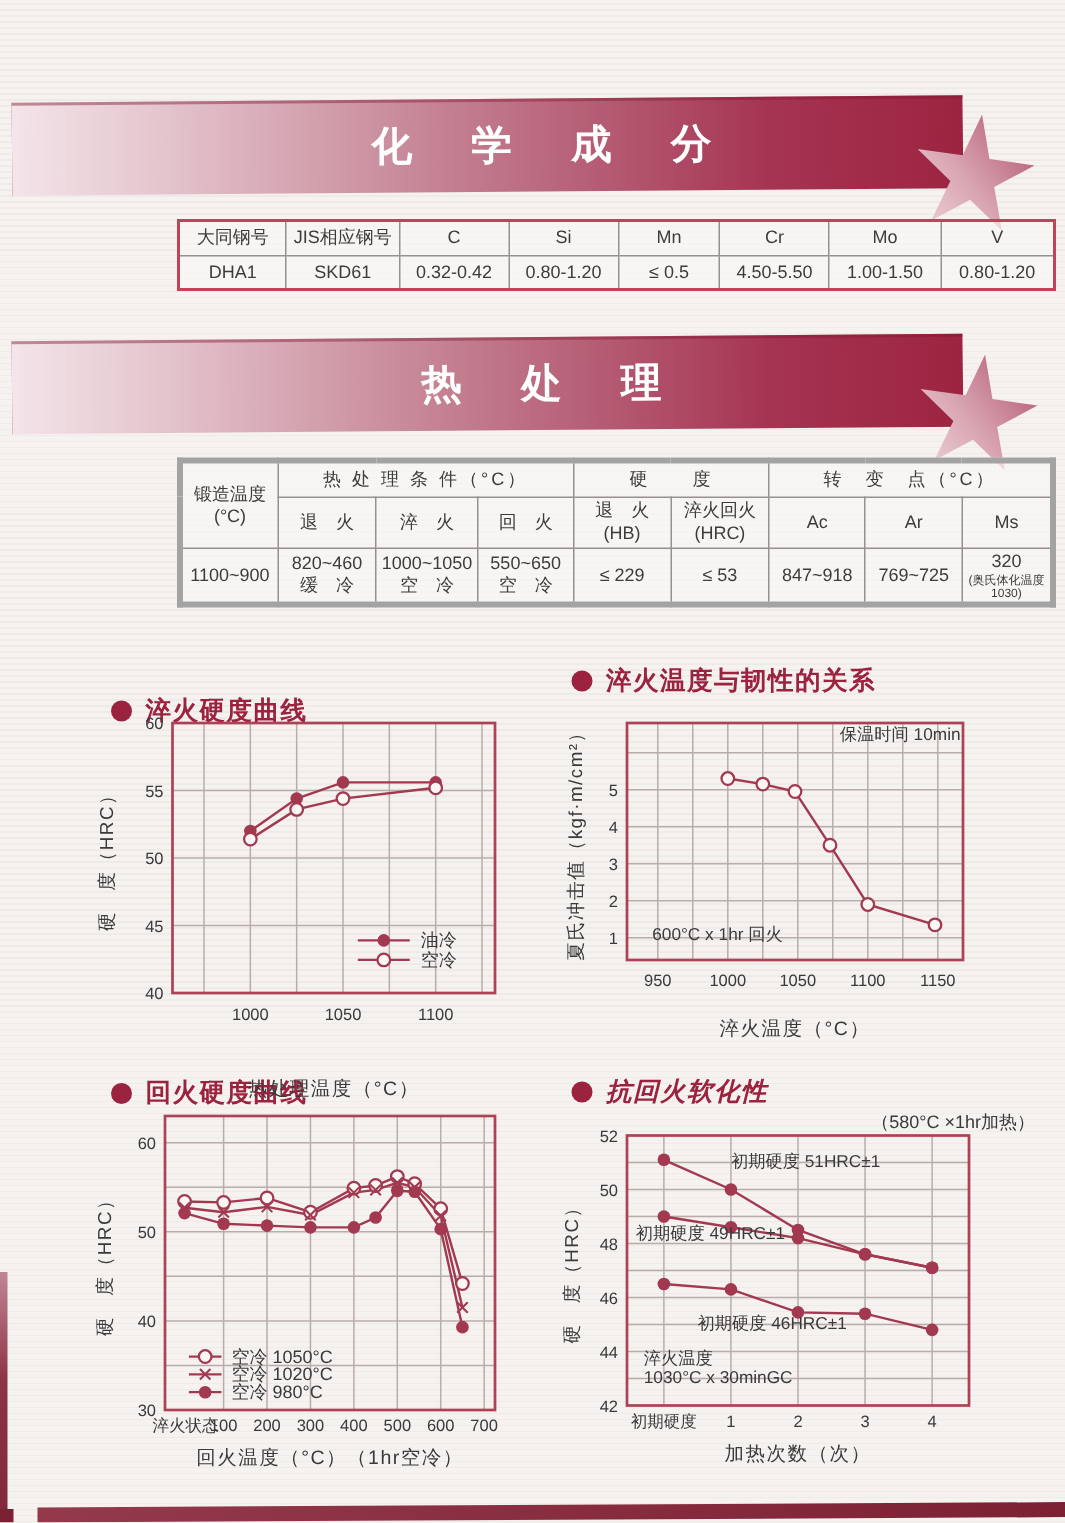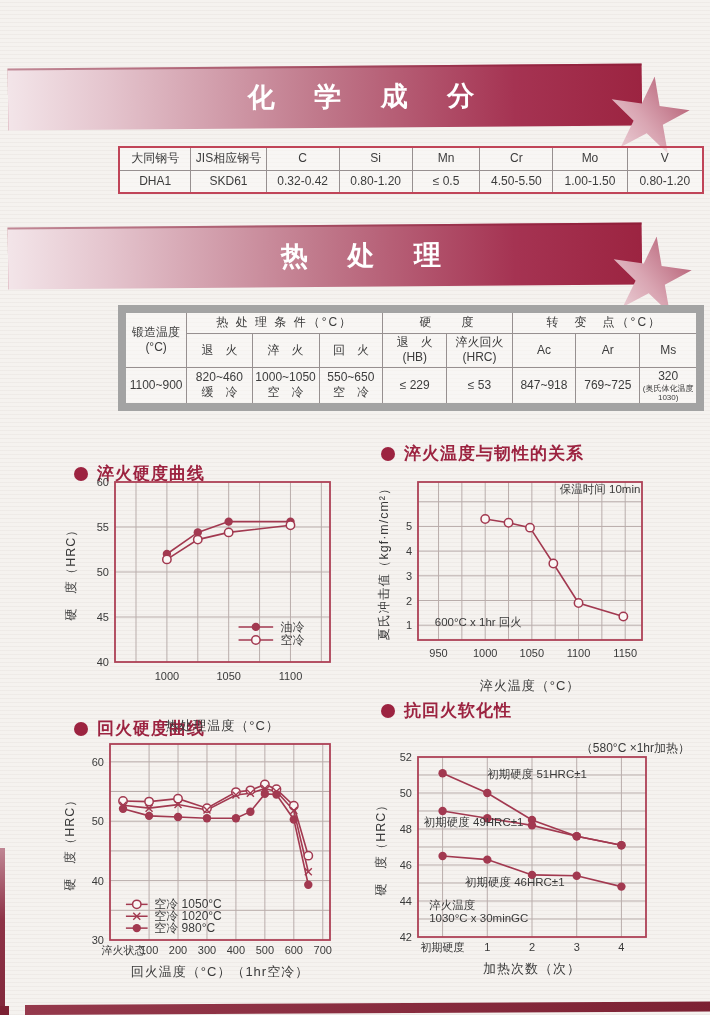--- a/index.html
+++ b/index.html
@@ -32,35 +32,35 @@
   #star1{left:608px;top:76px;}
   #star2{left:610px;top:236px;}
   
   table{border-collapse:collapse;table-layout:fixed;position:absolute;left:70px;width:586px;
     background:rgba(250,248,246,0.6);margin-left:48px;}
   #chem-table{top:146px;}
   #ht-table{top:305px;}
   td,th{border:1px solid #979090;font-weight:normal;text-align:center;vertical-align:middle;
     font-size:12px;padding:1px 2px;line-height:1.25;}
   #chem-table{border:2px solid #c04458;}
-  #ht-table{border:8px solid #a3a3a3;}
+  #ht-table{border:4px solid #a3a3a3;}
   #chem-table tr{height:23px;}
   #ht-table .r1{height:24px;}
   #ht-table .r2{height:34px;}
   #ht-table .r3{height:28px;}
   .pre{white-space:pre-line;}
   .ms-note{display:block;font-size:8px;white-space:pre-line;line-height:1.15;}
   .grp{letter-spacing:2px;}
   
   .sec-title{position:absolute;display:flex;align-items:center;color:#9c2340;font-weight:bold;font-size:17px;letter-spacing:1px;}
   .bullet{width:14px;height:14px;border-radius:50%;background:#9c2340;margin-right:9px;flex:0 0 auto;}
   #sec1{left:74px;top:462px;}
   #sec2{left:381px;top:442px;}
   #sec3{left:74px;top:717px;align-items:center;}
-  #sec4{left:381px;top:699px;}
+  #sec4{left:381px;top:716px;font-style:italic;}
   svg{position:absolute;overflow:visible;}
   #chart0{left:58px;top:468px;}
   #chart1{left:368px;top:468px;}
   #chart2{left:58px;top:736px;}
   #chart3{left:368px;top:736px;}
   svg text{font-family:"Liberation Sans",sans-serif;}
   .chart-subtitle{position:absolute;left:508px;top:740px;width:182px;text-align:right;font-size:12px;color:#3a3a3a;}
   
   .edge-left{position:absolute;left:0;top:848px;width:5px;height:160px;
     background:linear-gradient(180deg,#c08694,#8e3347 45%,#82293c);}

